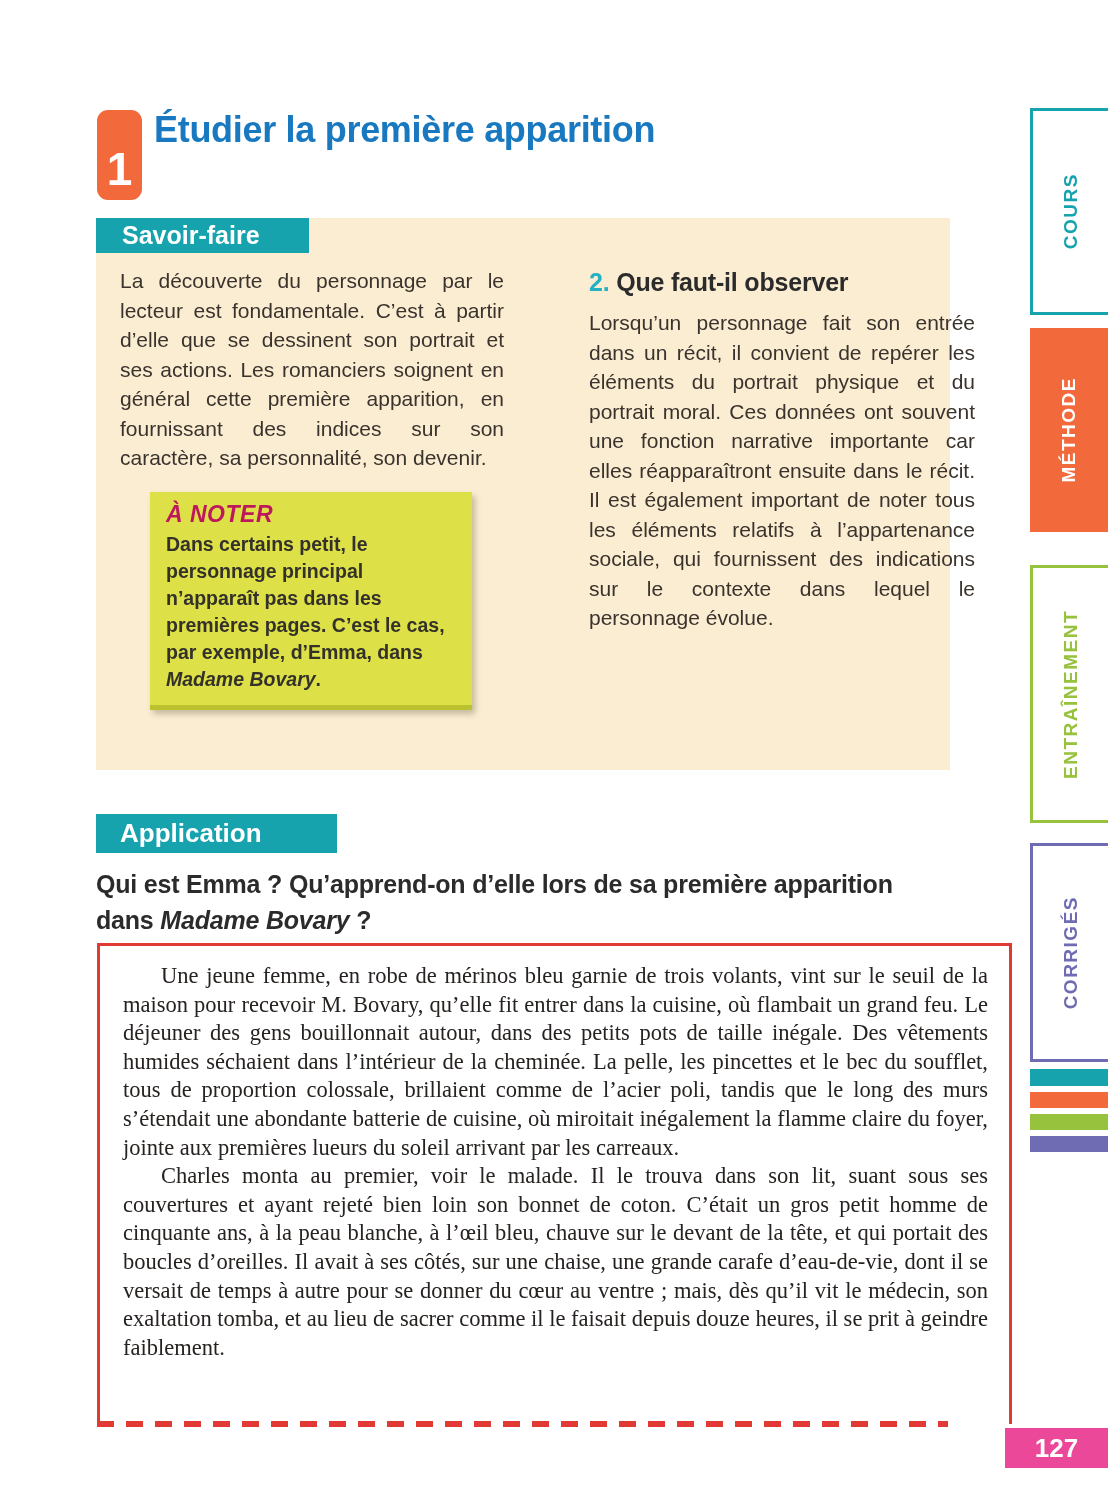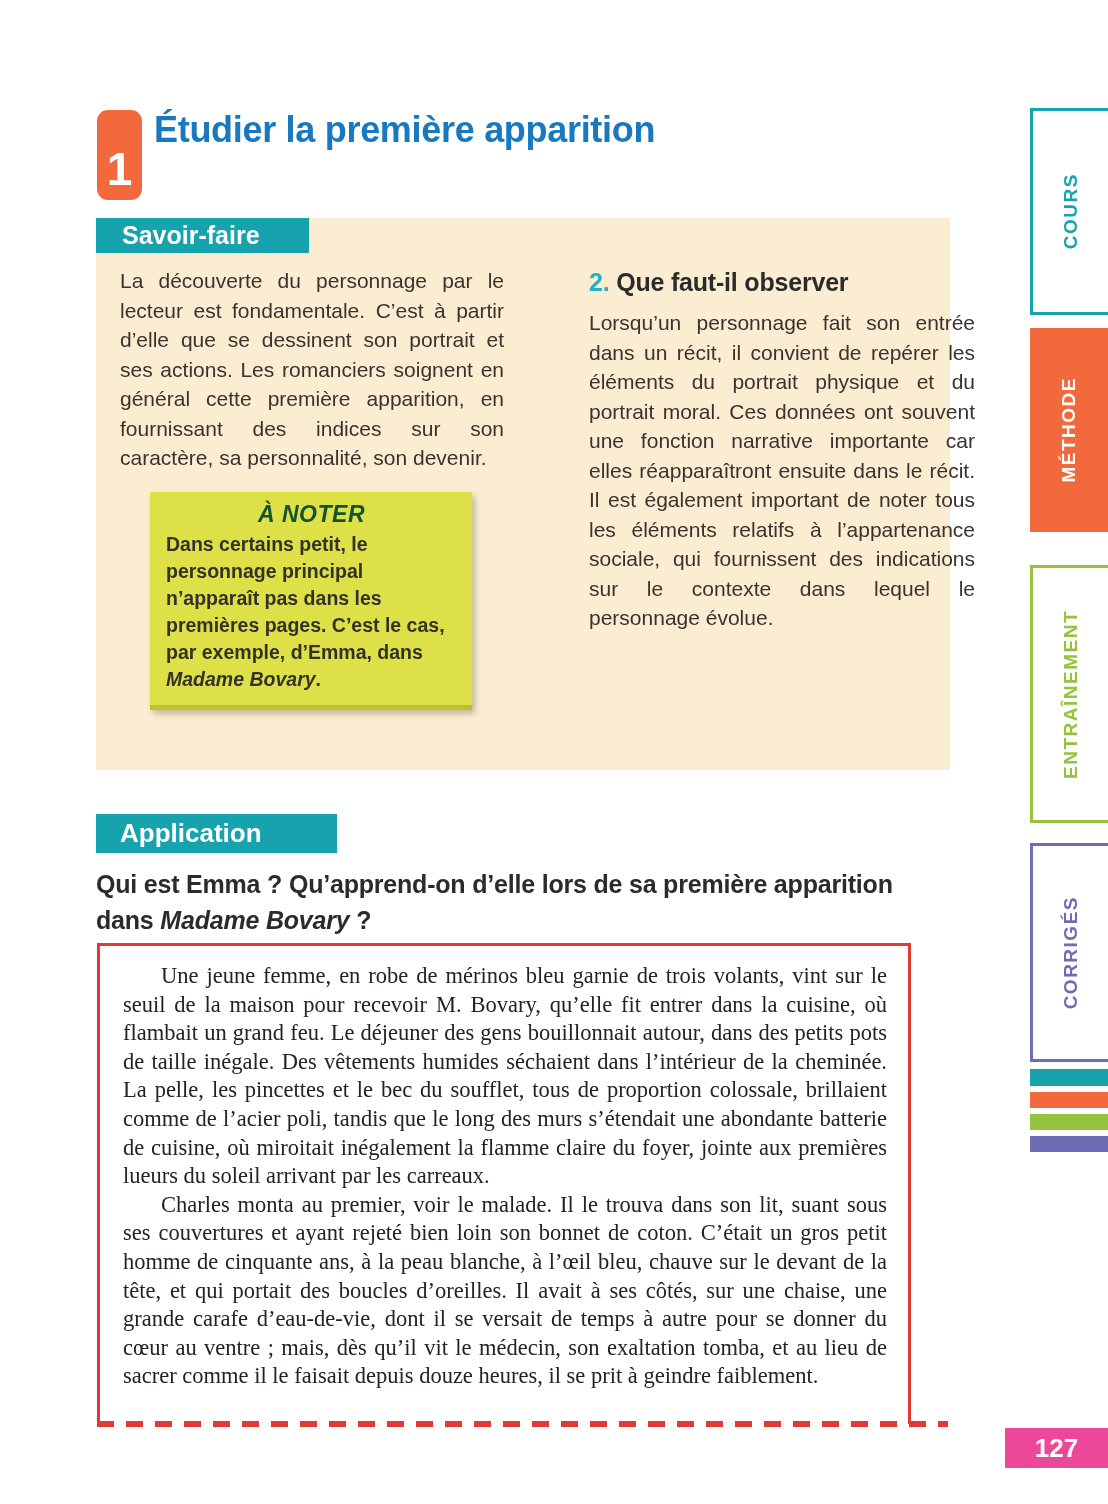--- a/index.html
+++ b/index.html
@@ -56,35 +56,35 @@
   }
 
   
   .note-box {
     margin:19px 0 0 30px; width:322px; box-sizing:border-box;
     background:#dde046; padding:9px 15px 12px 16px;
     border-bottom:5px solid #bcc22f;
     box-shadow:3px 4px 6px rgba(90,90,60,0.35);
   }
   .note-label {
-    color:#14532d; font-weight:bold; font-style:italic;
-    font-size:23px; letter-spacing:0.5px; margin-bottom:3px;text-align:center;
+    color:#be185d; font-weight:bold; font-style:italic;
+    font-size:23px; letter-spacing:0.5px; margin-bottom:3px;
   }
   .note-text {
     font-size:19.5px; font-weight:bold; line-height:27px; color:#33312a;
   }
 
   
   .question {
     position:absolute; left:96px; top:866px; width:856px;
     font-size:25px; font-weight:bold; color:#2b2b2b; line-height:36px;
     letter-spacing:-0.2px;
   }
   .excerpt-box {
-    position:absolute; left:97px; top:943px; width:814px; height:481px;
+    position:absolute; left:97px; top:943px; width:915px; height:481px;
     border:3px solid #e13a34; border-bottom:none; background:#fff;
     box-sizing:border-box; padding:16px 21px 0 23px;
   }
   .excerpt-box p {
     font-family:"Liberation Serif", serif;
     font-size:22.5px; line-height:28.6px; color:#262220;
     text-align:justify; margin:0; text-indent:38px;
   }
   .excerpt-dash {
     position:absolute; left:97px; top:1421px; width:851px; height:6px;

